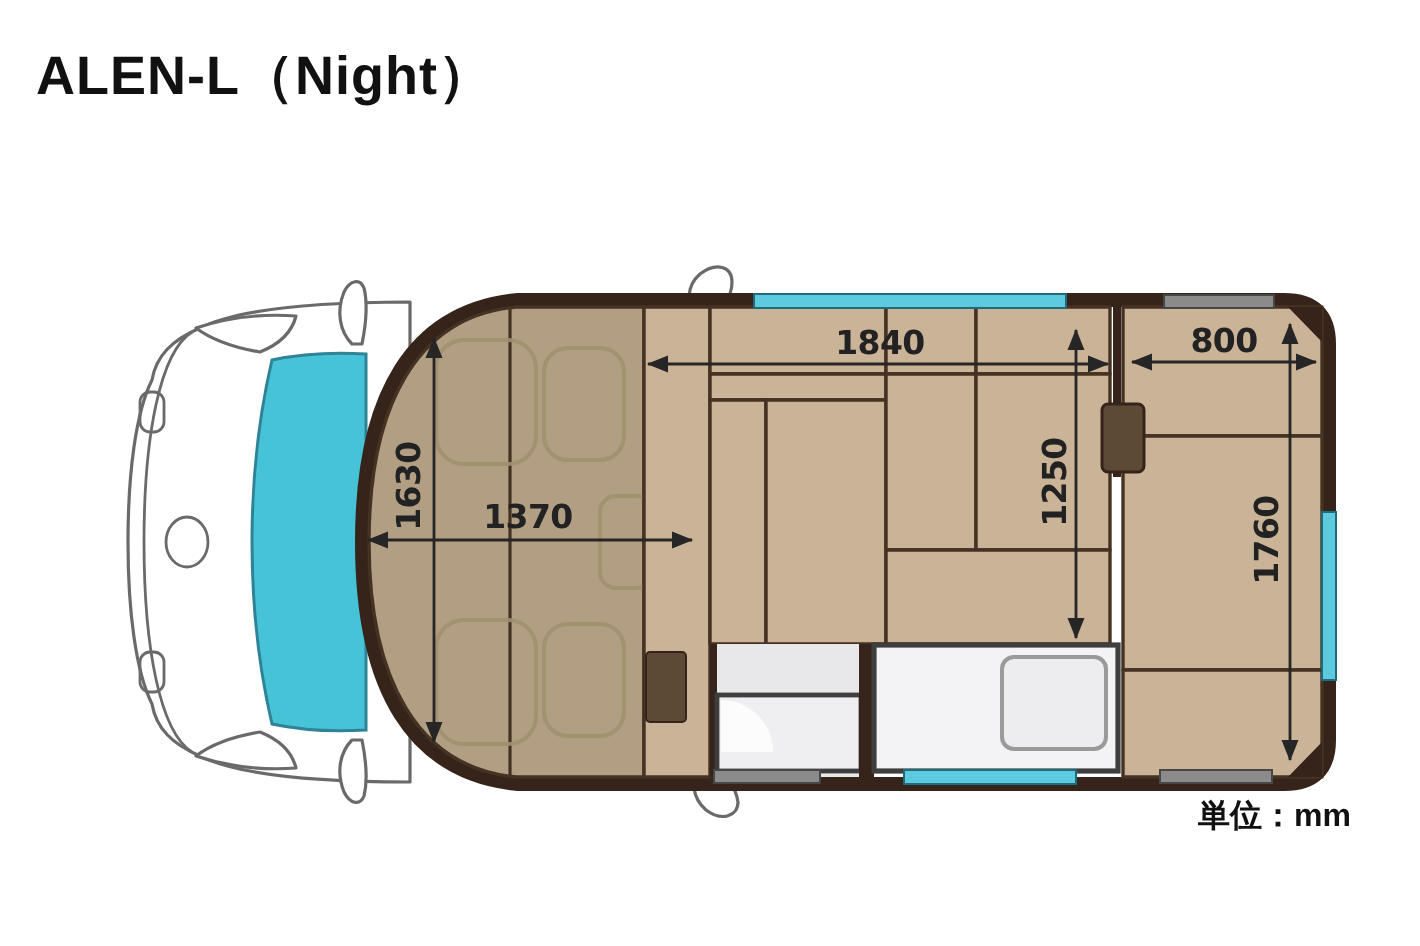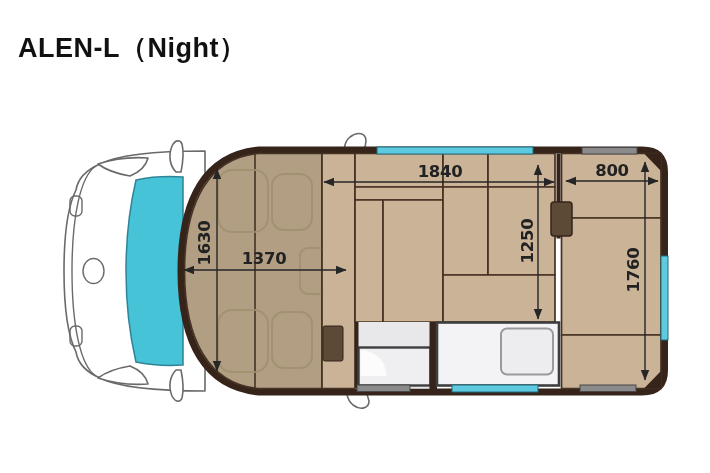--- a/index.html
+++ b/index.html
@@ -1,18 +1,18 @@
 <!DOCTYPE html>
 <html><head>
 <meta charset="utf-8">
 <style>
   html,body{margin:0;padding:0;background:#ffffff;}
   .stage{position:relative;width:710px;height:473px;background:#fff;overflow:hidden;
          font-family:"Liberation Sans","DejaVu Sans",sans-serif;}
-  .title{position:absolute;left:18px;top:30px;font-size:27px;font-weight:bold;color:#111;
+  .title{position:absolute;left:18px;top:20px;font-size:27px;font-weight:bold;color:#111;
          letter-spacing:0.5px;white-space:nowrap;}
   .unit{position:absolute;left:599px;top:398px;font-size:16px;font-weight:bold;color:#111;
         white-space:nowrap;}
   svg{position:absolute;left:0;top:0;}
   .dimtext{font-family:"DejaVu Sans","Liberation Sans",sans-serif;font-size:16.5px;
            font-weight:600;fill:#222222;letter-spacing:-0.3px;}
   .cabline{fill:#ffffff;stroke:#6a6a6a;stroke-width:1.6;stroke-linejoin:round;}
   .cabdetail{fill:none;stroke:#6a6a6a;stroke-width:1.4;stroke-linejoin:round;}
   .cushion{stroke:#453223;stroke-width:1.7;stroke-linejoin:round;}
   .seatline{fill:none;stroke:#a1906f;stroke-width:2;opacity:0.9;}
@@ -117,13 +117,14 @@
 
       <text class="dimtext" x="204" y="243" dy="6" text-anchor="middle" transform="rotate(-90 204 243)">1630</text>
       <text class="dimtext" x="264" y="264" text-anchor="middle">1370</text>
       <text class="dimtext" x="440" y="177" text-anchor="middle">1840</text>
       <text class="dimtext" x="527" y="241" dy="6" text-anchor="middle" transform="rotate(-90 527 241)">1250</text>
       <text class="dimtext" x="612" y="176" text-anchor="middle">800</text>
       <text class="dimtext" x="633" y="270" dy="6" text-anchor="middle" transform="rotate(-90 633 270)">1760</text>
     </g>
   </svg>
 
+  <div class="unit">単位：mm</div>
 </div>
 
 </body></html>

